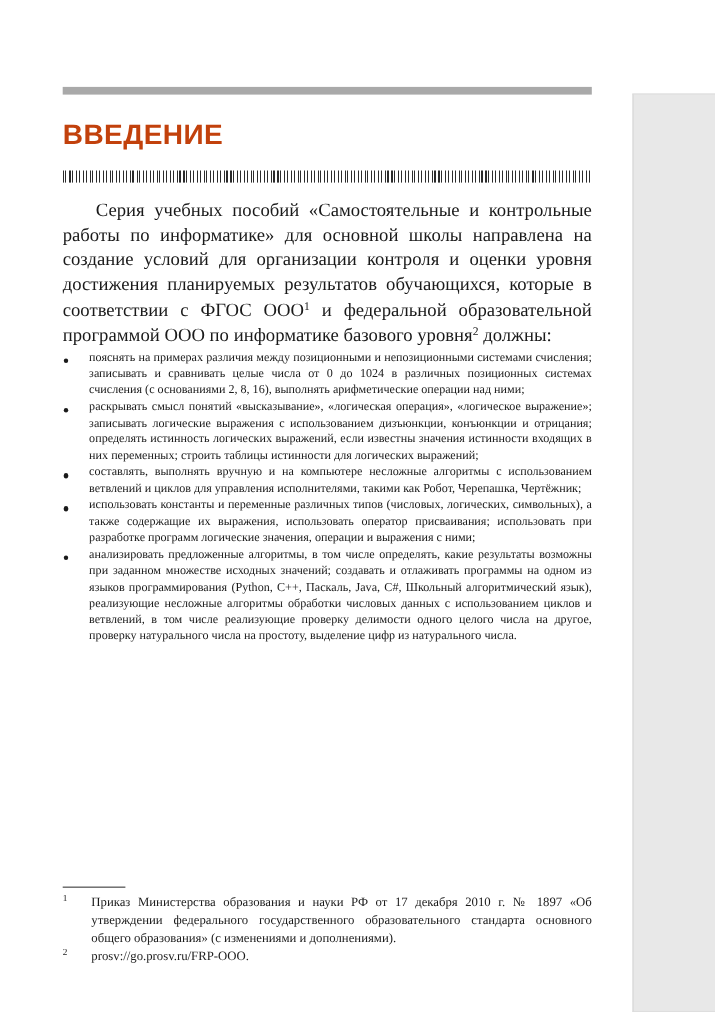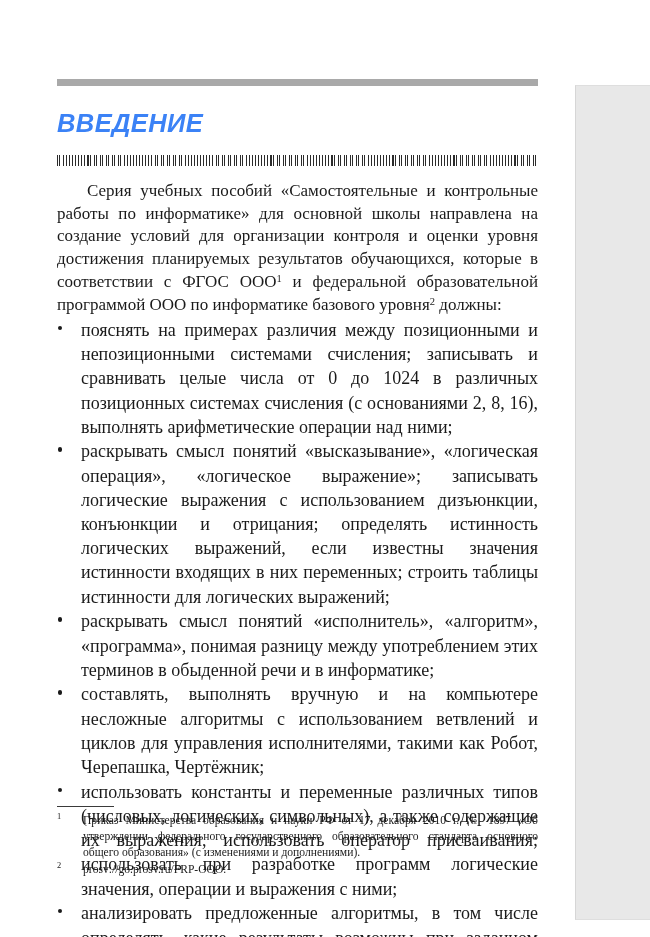--- a/index.html
+++ b/index.html
@@ -54,24 +54,23 @@
     width: 481px;
     margin: 0 0 24px 0;
   }
 
   
   .chapter-title {
     font-family: "Liberation Sans", sans-serif;
     font-weight: bold;
     font-size: 25.5px;
     letter-spacing: 0.4px;
-    color: #3b82f6;
+    color: #c2410c;
     margin: 0 0 18px 0;
     line-height: 1.05;
-    font-style: italic;
   }
 
   
   .tick-rule {
     width: 481px;
     height: 11px;
     margin: 0 0 14px 0;
     background-image:
       repeating-linear-gradient(
         to right,
@@ -110,21 +109,21 @@
   ul.goals > li .bullet-dot {
     position: absolute;
     left: 1px;
     top: 8px;
     width: 4.2px;
     height: 4.2px;
     border-radius: 50%;
     background: #1a1a1a;
   }
   .bullet-text {
-    font-size: 18px;
+    font-size: 11px;
     line-height: 1.345;
     text-align: justify;
     display: block;
   }
 
   
   #footnotes {
     position: absolute;
     left: 57px;
     top: 806px;
@@ -170,24 +169,20 @@
     <p class="lead"><span>Серия учебных пособий «Самостоятельные и контрольные работы по информатике» для основной школы направлена на создание условий для организации контроля и оценки уровня достижения планируемых результатов обучающихся, которые в соответствии с ФГОС ООО</span><sup>1</sup><span> и федеральной образовательной программой ООО по информатике базового уровня</span><sup>2</sup><span> должны:</span></p>
 
     <ul class="goals">
       <li>
         <span class="bullet-dot"></span>
         <span class="bullet-text">пояснять на примерах различия между позиционными и непозиционными системами счисления; записывать и сравнивать целые числа от 0 до 1024 в различных позиционных системах счисления (с основаниями 2, 8, 16), выполнять арифметические операции над ними;</span>
       </li>
       <li>
         <span class="bullet-dot"></span>
         <span class="bullet-text">раскрывать смысл понятий «высказывание», «логическая операция», «логическое выражение»; записывать логические выражения с использованием дизъюнкции, конъюнкции и отрицания; определять истинность логических выражений, если известны значения истинности входящих в них переменных; строить таблицы истинности для логических выражений;</span>
-      </li>
-      <li>
-        <span class="bullet-dot"></span>
-        <span class="bullet-text">раскрывать смысл понятий «исполнитель», «алгоритм», «программа», понимая разницу между употреблением этих терминов в обыденной речи и в информатике;</span>
       </li>
       <li>
         <span class="bullet-dot"></span>
         <span class="bullet-text">составлять, выполнять вручную и на компьютере несложные алгоритмы с использованием ветвлений и циклов для управления исполнителями, такими как Робот, Черепашка, Чертёжник;</span>
       </li>
       <li>
         <span class="bullet-dot"></span>
         <span class="bullet-text">использовать константы и переменные различных типов (числовых, логических, символьных), а также содержащие их выражения, использовать оператор присваивания; использовать при разработке программ логические значения, операции и выражения с ними;</span>
       </li>
       <li>

